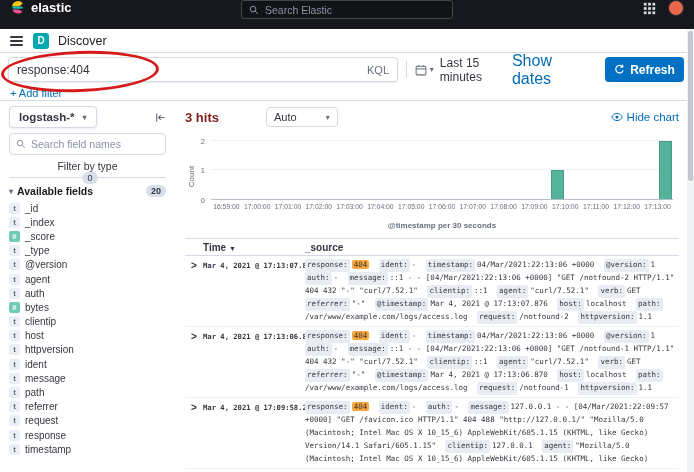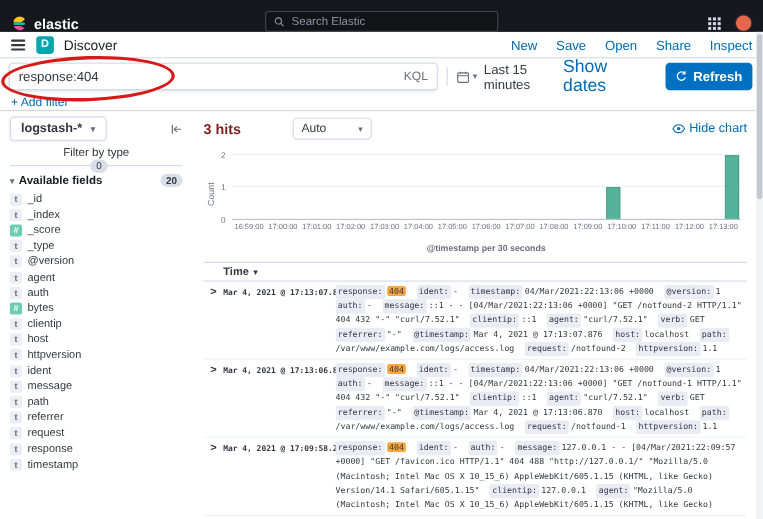--- a/index.html
+++ b/index.html
@@ -1,20 +1,20 @@
 <!DOCTYPE html>
 <html><head>
 <meta charset="utf-8">
 <style>
   * { box-sizing: border-box; margin: 0; padding: 0; }
   html,body { width:694px; height:472px; overflow:hidden; }
   body { position:relative; font-family:"Liberation Sans", sans-serif; background:#fff; color:#343741; }
 
   
-  .topbar { position:absolute; top:0; left:0; right:0; height:29px; background:#17181d; display:flex; align-items:flex-end; padding:0 10px; z-index:20; }
+  .topbar { position:absolute; top:0; left:0; right:0; height:29px; background:#17181d; display:flex; align-items:flex-start; padding:0 10px; z-index:20; }
   .brand { display:flex; align-items:center; gap:6px; color:#fff; font-size:13px; font-weight:700; cursor:pointer; }
   .top-search { position:absolute; left:50%; transform:translateX(-50%); width:212px; height:19px; background:#121317; border:1px solid #43454d; border-radius:3px; display:flex; align-items:center; gap:6px; padding:0 7px; color:#8b93a6; font-size:10.5px; }
   .top-right { margin-left:auto; display:flex; gap:12px; align-items:center; }
   .avatar { width:16px; height:16px; border-radius:50%; background:#e7664c; border:1px solid #2d2f36; }
 
   
   .navbar { position:absolute; top:29px; left:0; right:0; height:24px; background:#fff; border-bottom:1px solid #D3DAE6; display:flex; align-items:center; padding:0 10px; gap:9px; z-index:10; }
   .hamburger { width:14px; cursor:pointer; }
   .hamburger i { display:block; width:13px; height:2px; background:#343741; margin:2px 0; border-radius:1px; }
   .app-badge { width:16px; height:16px; border-radius:3px; background:#00a7b0; color:#fff; font-size:10px; font-weight:700; display:flex; align-items:center; justify-content:center; }
@@ -135,28 +135,20 @@
 </div>
 
 <div class="navbar">
   <div class="hamburger">
       <i></i>
       <i></i>
       <i></i>
     </div>
   <div class="app-badge">D</div>
   <div class="breadcrumb">Discover</div>
-  <div class="nav-actions">
-
-  <span class="nav-link">New</span>
-      <span class="nav-link">Save</span>
-      <span class="nav-link">Open</span>
-      <span class="nav-link">Share</span>
-      <span class="nav-link">Inspect</span>
-    </div>
 </div>
 
 <div class="querybar">
   <div class="query-row">
     <div class="query-input">
       <span class="query-text">response:404</span>
       <span class="kql">KQL</span>
     </div>
     <div class="vdiv"></div>
     <div class="datepicker">
@@ -191,20 +183,27 @@
       <span>logstash-*</span>
       <span class="caret">▾</span>
     </div>
     <span class="collapse-icon">
       <svg width="11" height="11" viewBox="0 0 16 16">
           <line x1="2.5" y1="2" x2="2.5" y2="14" stroke="#69707D" stroke-width="1.6"></line>
           <line x1="5" y1="8" x2="14" y2="8" stroke="#69707D" stroke-width="1.6"></line>
           <path d="M8.5 4.5 L5 8 L8.5 11.5" fill="none" stroke="#69707D" stroke-width="1.6"></path>
         </svg>
     </span>
+  </div>
+  <div class="field-search">
+    <svg width="10" height="10" viewBox="0 0 16 16">
+        <circle cx="6.5" cy="6.5" r="4.5" fill="none" stroke="#8b93a6" stroke-width="1.6"></circle>
+        <line x1="10" y1="10" x2="14" y2="14" stroke="#8b93a6" stroke-width="1.6"></line>
+      </svg>
+    <span>Search field names</span>
   </div>
   <div class="filter-type">
     <span>Filter by type</span>
     <span class="pill">0</span>
     <span class="caret">▾</span>
   </div>
   <div class="fields-header">
     <span class="caret">▾</span>
     <span>Available fields</span>
     <span class="pill">20</span>
@@ -353,20 +352,21 @@
     <div class="xlabel">@timestamp per 30 seconds</div>
   </div>
 
   <div class="doc-table">
     <div class="thead">
       <div class="col-expand"></div>
       <div class="col-time">
         <span>Time</span>
         <span class="sort">▼</span>
       </div>
+      <div class="col-source">_source</div>
     </div>
     <div id="doc-body">
   <div class="row">
     <div class="col-expand">
             <span class="expand-caret">&gt;</span>
           </div>
     <div class="time-cell">Mar 4, 2021 @ 17:13:07.876</div>
     <div class="source-cell"><span class="kv-field">response:</span><span class="kv-value hl">404</span> <span class="kv-field">ident:</span><span class="kv-value">-</span> <span class="kv-field">timestamp:</span><span class="kv-value">04/Mar/2021:22:13:06 +0000</span> <span class="kv-field">@version:</span><span class="kv-value">1</span> <span class="kv-field">auth:</span><span class="kv-value">-</span> <span class="kv-field">message:</span><span class="kv-value">::1 - - [04/Mar/2021:22:13:06 +0000] "GET /notfound-2 HTTP/1.1" 404 432 "-" "curl/7.52.1"</span> <span class="kv-field">clientip:</span><span class="kv-value">::1</span> <span class="kv-field">agent:</span><span class="kv-value">"curl/7.52.1"</span> <span class="kv-field">verb:</span><span class="kv-value">GET</span> <span class="kv-field">referrer:</span><span class="kv-value">"-"</span> <span class="kv-field">@timestamp:</span><span class="kv-value">Mar 4, 2021 @ 17:13:07.876</span> <span class="kv-field">host:</span><span class="kv-value">localhost</span> <span class="kv-field">path:</span><span class="kv-value">/var/www/example.com/logs/access.log</span> <span class="kv-field">request:</span><span class="kv-value">/notfound-2</span> <span class="kv-field">httpversion:</span><span class="kv-value">1.1</span> <span class="kv-field">bytes:</span> <span class="kv-field">_id:</span> <span class="kv-field">_type:</span> <span class="kv-field">_index:</span>  </div>
   </div>
 

